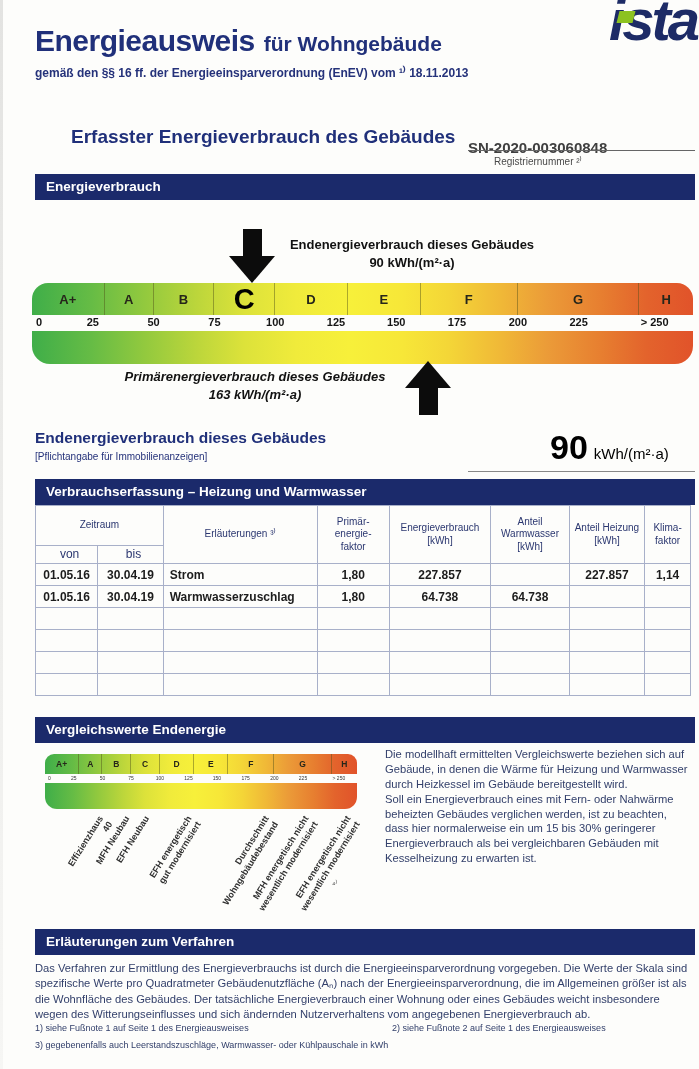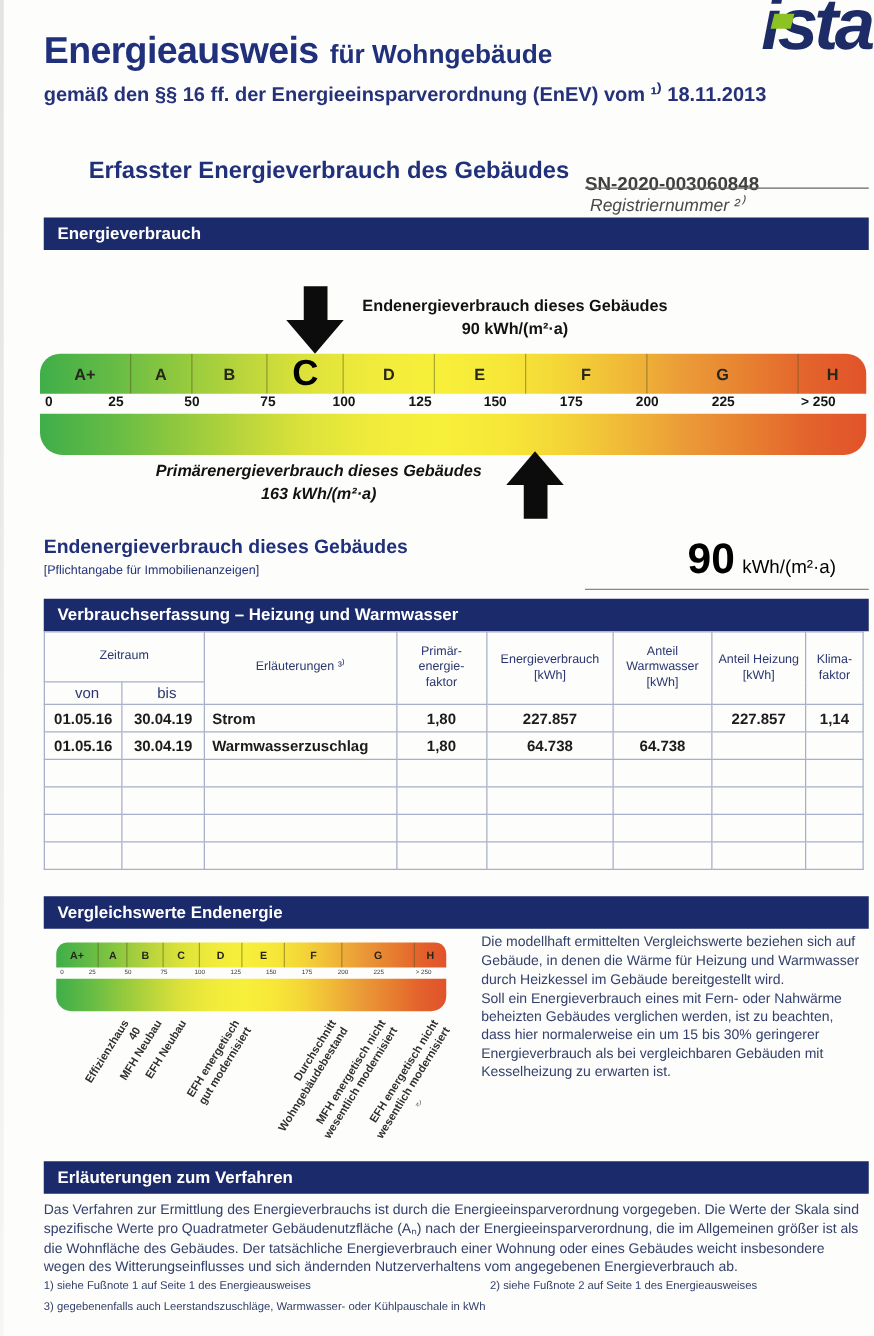--- a/index.html
+++ b/index.html
@@ -3,28 +3,28 @@
 <meta charset="utf-8">
 <style>
   html,body{margin:0;padding:0;}
   .page{position:relative;width:699px;height:1069px;background:#fdfdfb;overflow:hidden;
         font-family:"Liberation Sans",sans-serif;color:#222;}
   .abs{position:absolute;}
 
   
   .title-main{font-size:30px;font-weight:700;color:#20307a;letter-spacing:-0.5px;}
   .title-suffix{font-size:21px;font-weight:700;color:#20307a;margin-left:9px;}
-  .subtitle{left:35px;top:64px;font-size:16px;font-weight:700;color:#25327a;}
+  .subtitle{left:35px;top:64px;font-size:12px;font-weight:700;color:#25327a;}
   .logo{right:2px;top:-14px;font-style:italic;font-weight:700;font-size:58px;color:#1d2b66;letter-spacing:-3px;}
   .logo-dot{position:absolute;left:9px;top:25px;width:16px;height:12px;background:#8cc221;transform:skewX(-14deg);}
 
   .section-title{left:35px;top:126px;font-size:19px;font-weight:700;color:#20307a;margin-left:36px;}
   .sn{left:468px;top:127px;font-size:15px;font-weight:700;color:#3f3f3f;margin-top:12px;}
   .sn-line{left:468px;top:150px;width:227px;border-top:1px solid #666;height:0;}
-  .sn-label{left:472px;top:154px;font-size:14px;color:#4a4a4a;font-style:italic;}
+  .sn-label{left:494px;top:154px;font-size:10px;color:#4a4a4a;}
 
   .bar{left:35px;width:660px;height:26px;background:#1b2a6b;color:#fff;font-size:13.5px;
        font-weight:700;line-height:26px;padding-left:11px;box-sizing:border-box;}
   .bar1{top:174px}.bar2{top:479px}.bar3{top:717px}.bar4{top:929px}
 
   
   .arrow-down{left:229px;top:229px;width:46px;}
   .arrow-down .stem{margin:0 auto;width:19px;height:27px;background:#0c0c0c;}
   .arrow-down .head{width:0;height:0;border-left:23px solid transparent;border-right:23px solid transparent;border-top:27px solid #0c0c0c;}
   .arrow-up{left:405px;top:361px;width:46px;}

